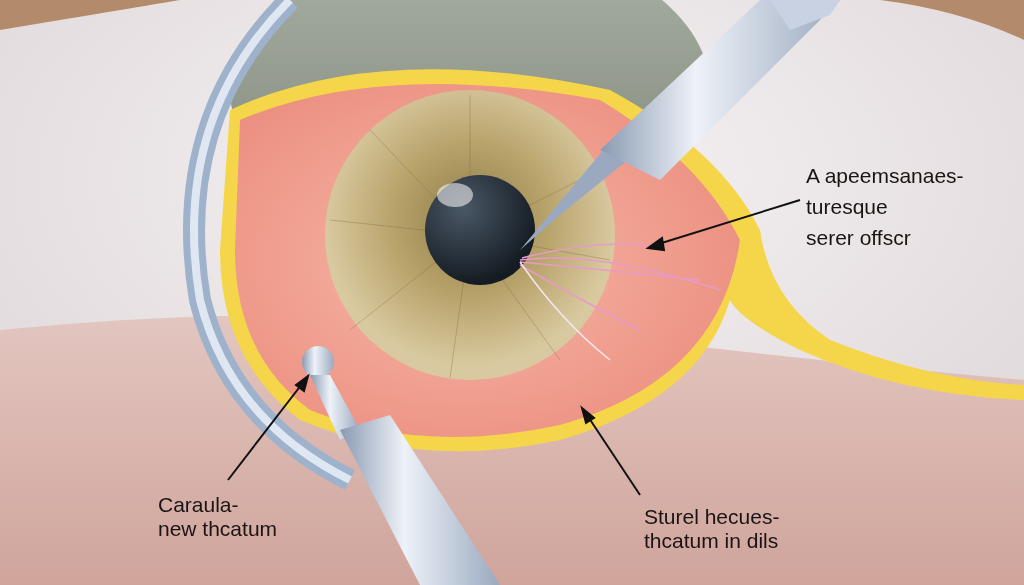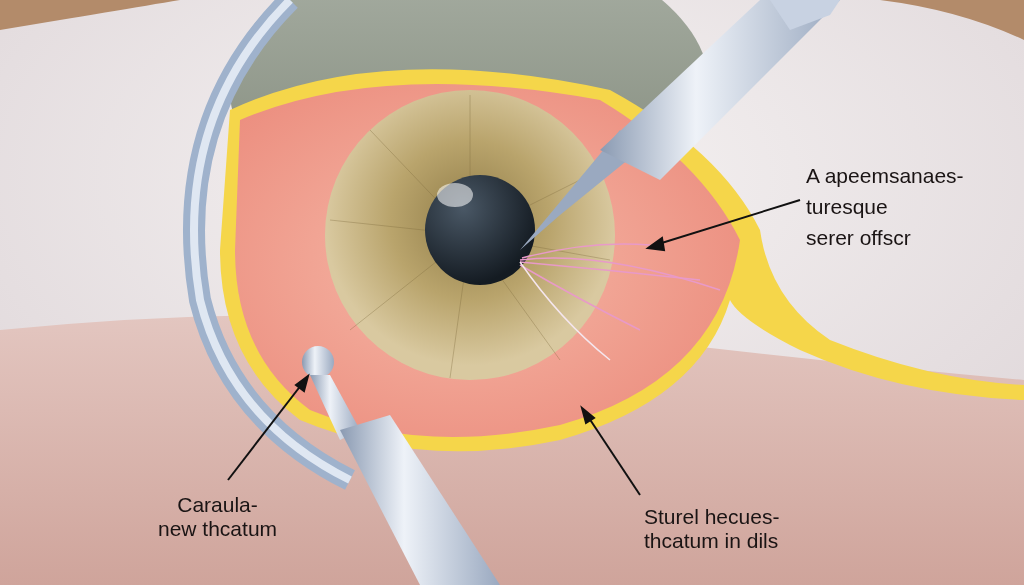--- a/index.html
+++ b/index.html
@@ -1,20 +1,20 @@
 <!DOCTYPE html>
 <html><head>
 <meta charset="utf-8">
 <style>
   html,body{margin:0;padding:0;}
   body{width:1024px;height:585px;overflow:hidden;position:relative;font-family:"Liberation Sans",sans-serif;background:#efe7e6;}
   #scene{position:absolute;left:0;top:0;width:1024px;height:585px;}
   .label{position:absolute;color:#1a1414;font-size:21px;line-height:24px;white-space:pre-line;}
   #lbl-top{left:806px;top:160px;font-size:21px;line-height:31px;}
-  #lbl-left{left:158px;top:493px;text-align:center;font-size:21px;line-height:24px;}
+  #lbl-left{left:158px;top:493px;font-size:21px;line-height:24px;}
   #lbl-bottom{left:644px;top:505px;font-size:21px;line-height:24px;}
 </style>
 </head>
 <body>
 
 <svg id="scene" viewBox="0 0 1024 585" xmlns="http://www.w3.org/2000/svg">
   <defs>
     <radialGradient id="bgGrad" cx="0.5" cy="0.3" r="0.8">
       <stop offset="0" stop-color="#f6f3f3"></stop>
       <stop offset="1" stop-color="#dcd3d6"></stop>

